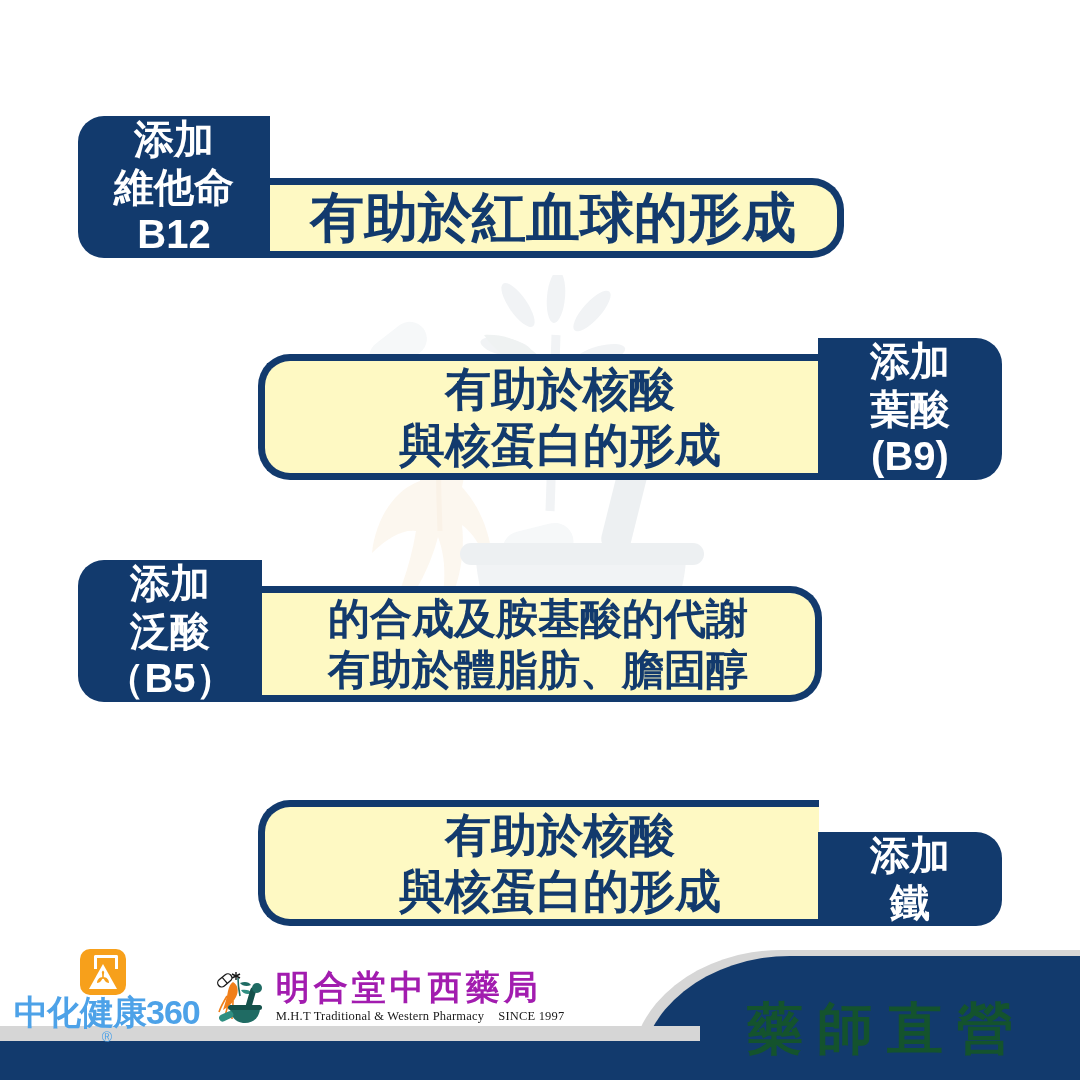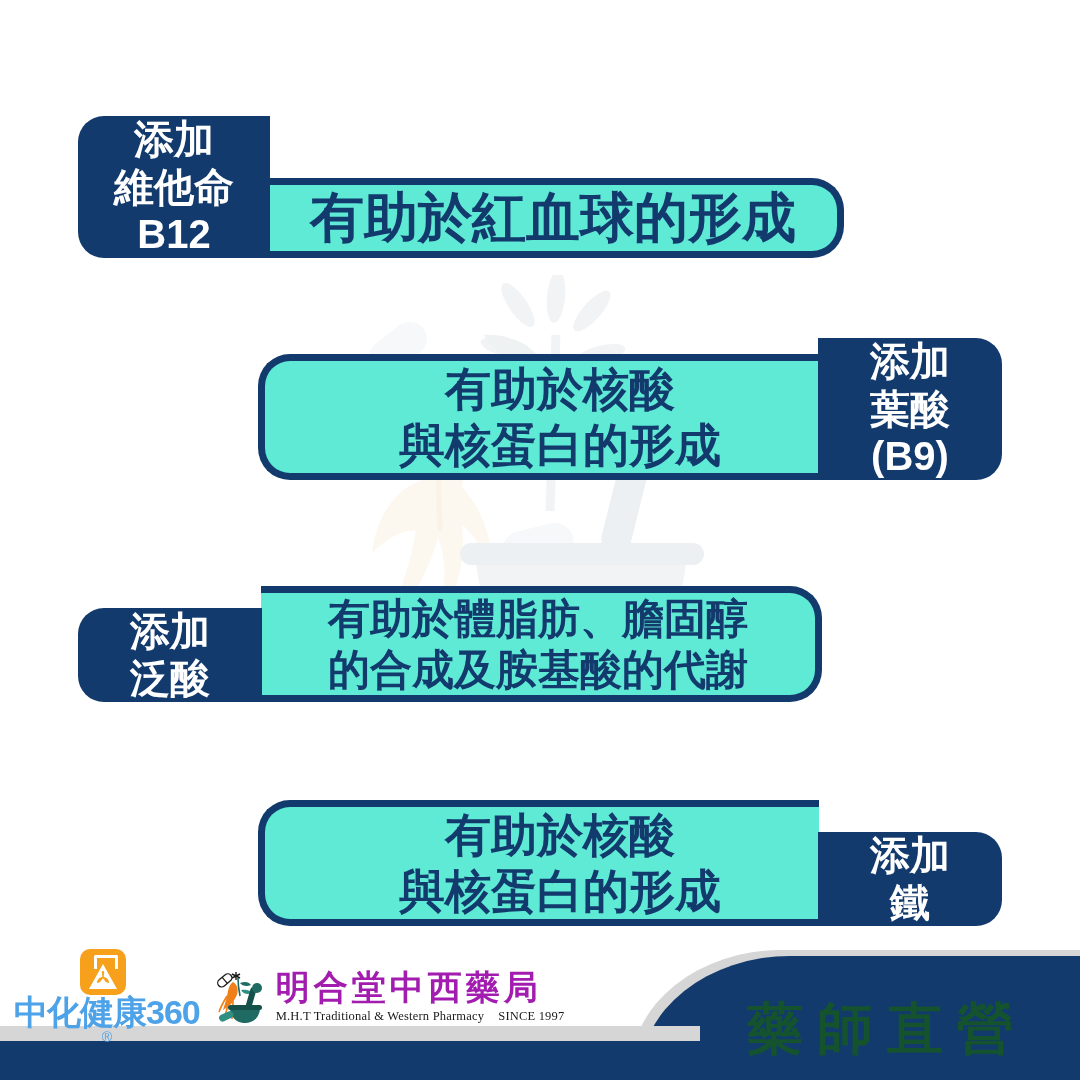--- a/index.html
+++ b/index.html
@@ -67,21 +67,21 @@
     font-size: 38px;
     line-height: 1.18;
     flex: 0 0 auto;
     position: relative;
     z-index: 3;
   }
   .label .ln { display: block; white-space: nowrap; }
 
   
   .body {
-    background: #5eead4;
+    background: #fef9c3;
     color: #123a6d;
     border: 7px solid #123a6d;
     display: flex;
     flex-direction: column;
     align-items: center;
     justify-content: center;
     text-align: center;
     font-weight: 700;
     line-height: 1.22;
     flex: 1 1 auto;
@@ -289,24 +289,25 @@
       <span class="ln">添加</span>
       <span class="ln">葉酸</span>
       <span class="ln">(B9)</span>
     </div>
   </div>
 
   <div class="row left" id="row-3">
     <div class="label">
       <span class="ln">添加</span>
       <span class="ln">泛酸</span>
+      <span class="ln">（B5）</span>
     </div>
     <div class="body">
+      <span class="ln">的合成及胺基酸的代謝</span>
       <span class="ln">有助於體脂肪、膽固醇</span>
-      <span class="ln">的合成及胺基酸的代謝</span>
     </div>
   </div>
 
   <div class="row right" id="row-4">
     <div class="body">
       <span class="ln">有助於核酸</span>
       <span class="ln">與核蛋白的形成</span>
     </div>
     <div class="label">
       <span class="ln">添加</span>

